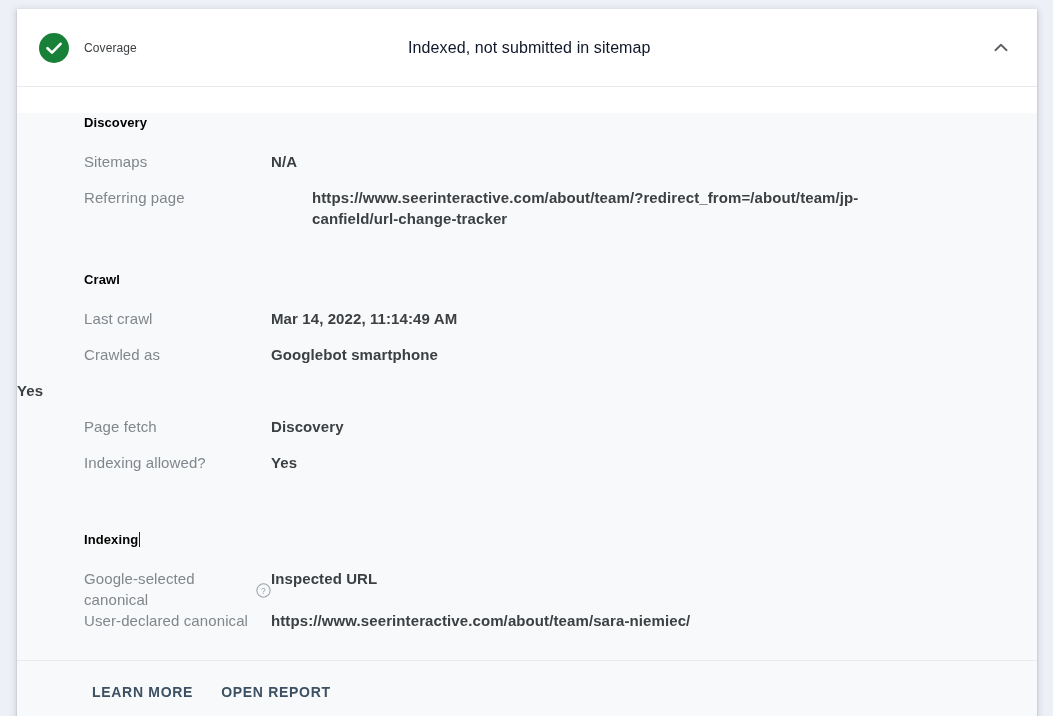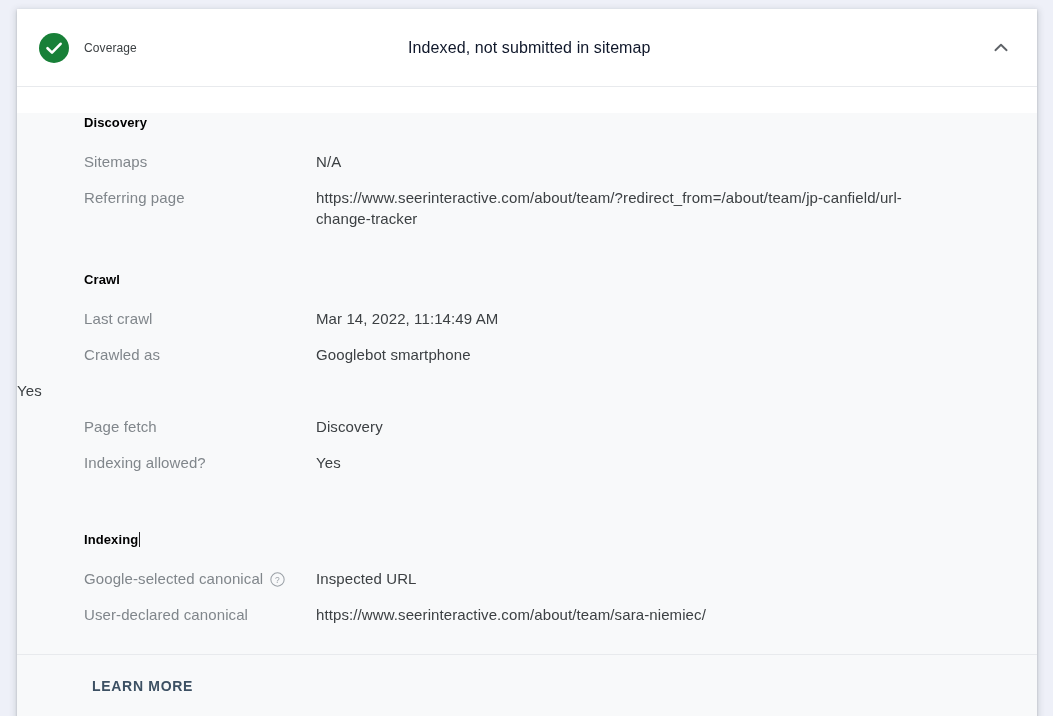--- a/index.html
+++ b/index.html
@@ -106,42 +106,44 @@
   }
 
   .rows { margin-top: 18px; }
 
   .row {
     display: flex;
     align-items: flex-start;
     min-height: 36px;
   }
   .row-label {
-    width: 299px;
+    width: 254px;
     box-sizing: border-box;
     padding-left: 67px;
     font-size: 15px;
     color: #80868b;
     line-height: 21px;
     letter-spacing: 0.1px;
     display: flex;
     align-items: center;
     gap: 7px;
     flex: 0 0 auto;
   }
   .row-value {
     font-size: 15px;
     color: #3c4043;
     line-height: 21px;
     letter-spacing: 0.1px;
     max-width: 634px;
     word-break: break-word;
+    font-weight: bold;
   }
   .row-value.wrap-url {
     max-width: 631px;
+    margin-left: 41px;
   }
 
   .help-icon {
     width: 15px;
     height: 15px;
     display: inline-block;
     flex: 0 0 auto;
     position: relative;
     top: 0px;
   }
@@ -253,15 +255,16 @@
             </div>
           <div class="row-value">https://www.seerinteractive.com/about/team/sara-niemiec/</div>
         </div>
       </div>
     </div>
 
   </div>
 
   <div class="card-footer">
     <button class="footer-btn">LEARN MORE</button>
+    <button class="footer-btn">OPEN REPORT</button>
   </div>
 
 </div>
 
 </body></html>

